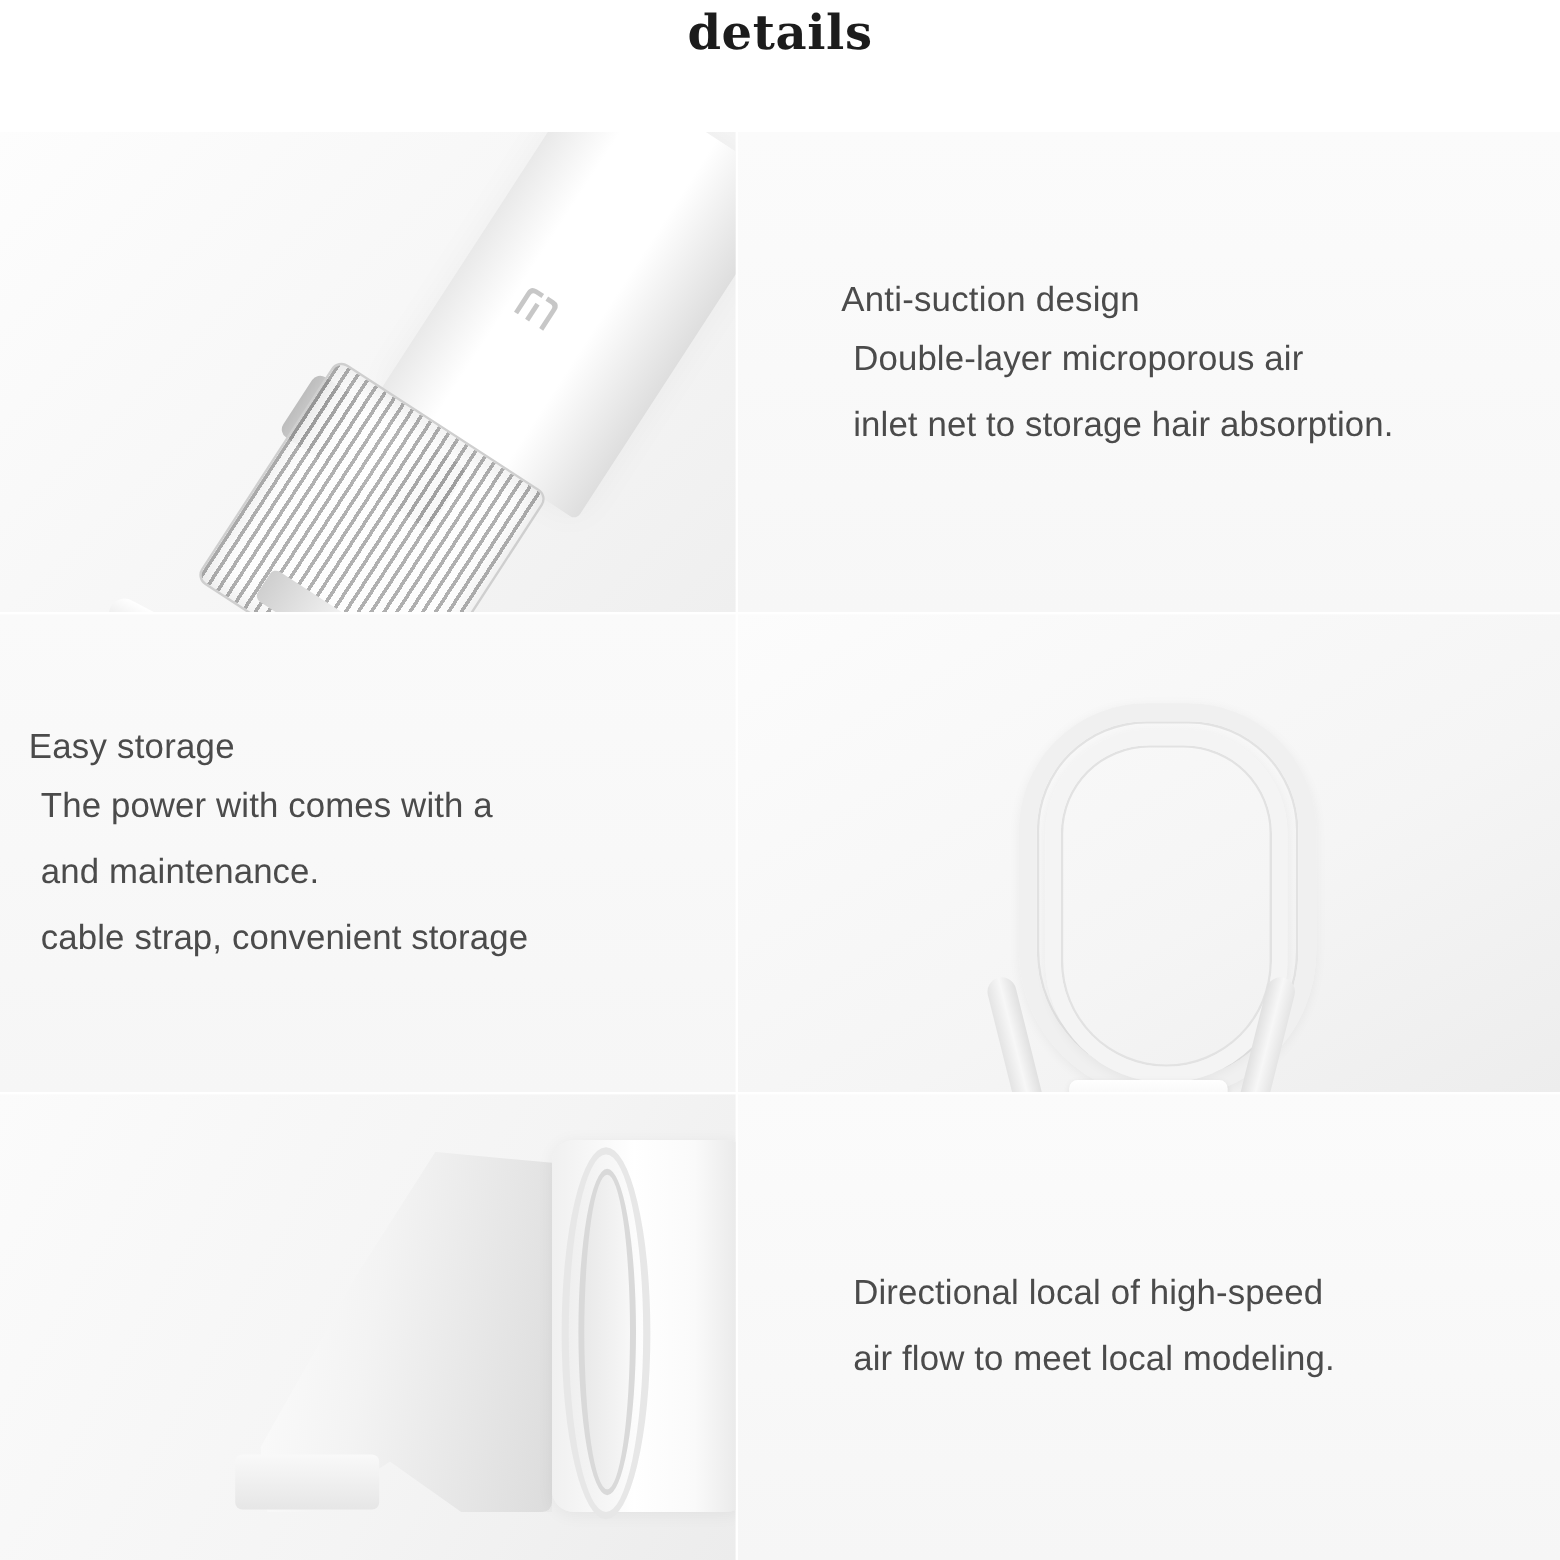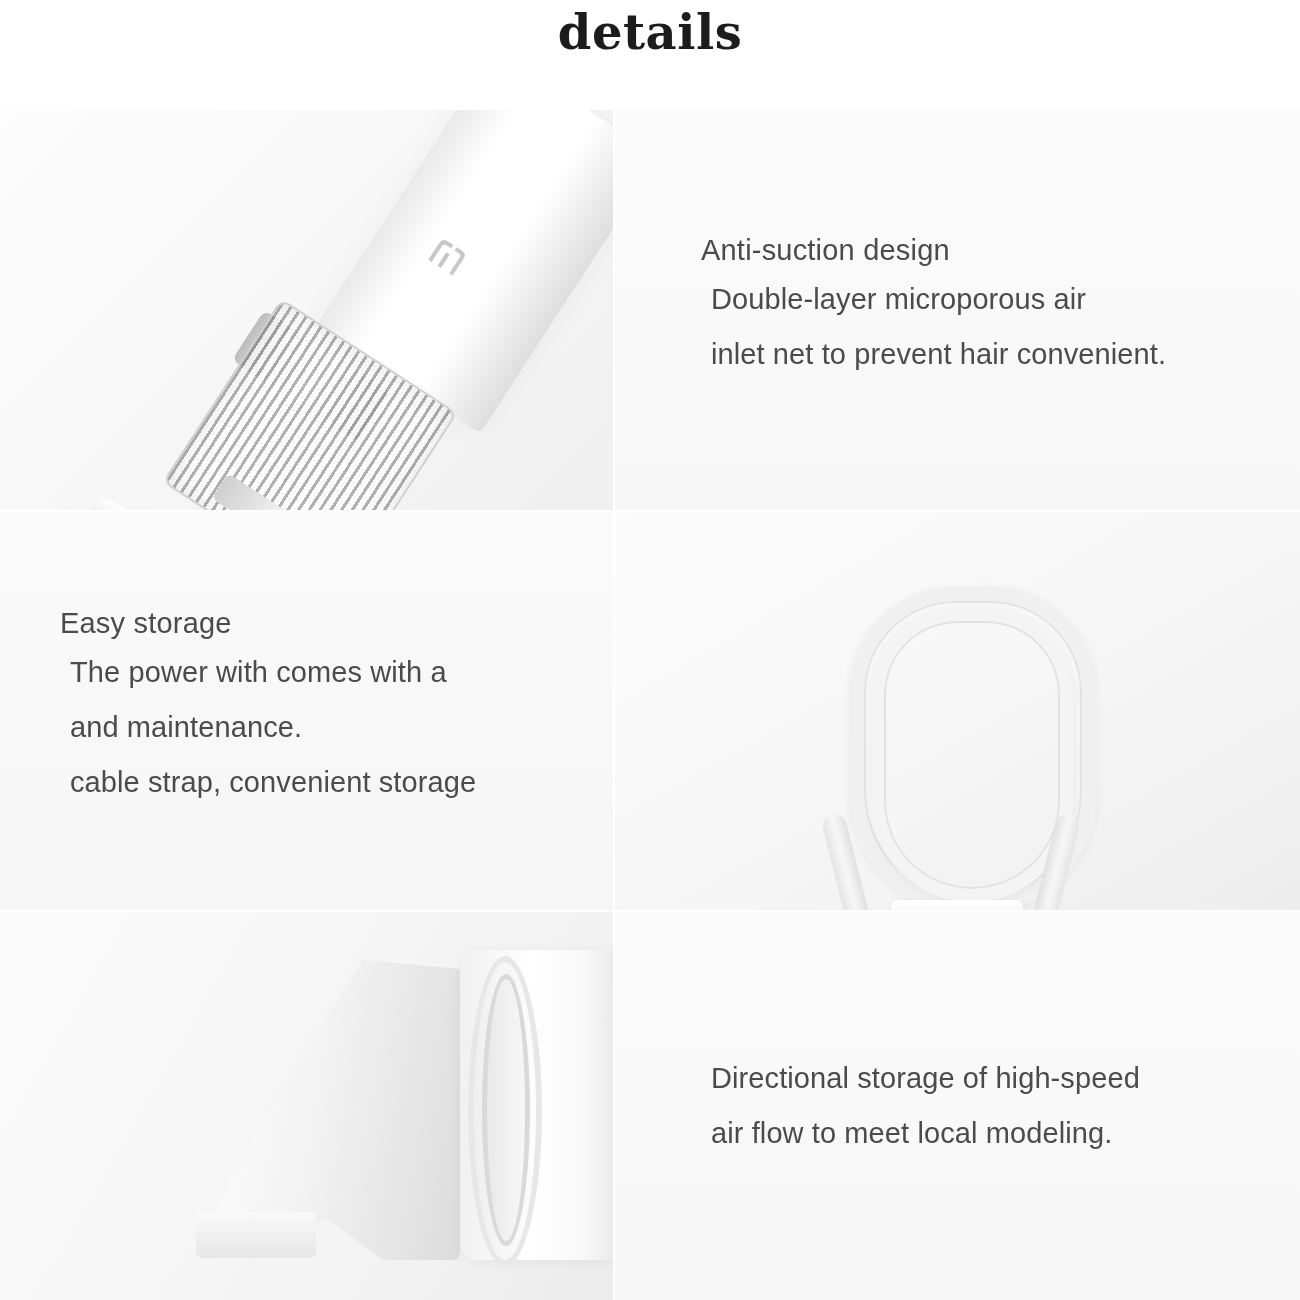--- a/index.html
+++ b/index.html
@@ -19,21 +19,21 @@
     width: 1300px;
     height: 1300px;
     background: #ffffff;
   }
   .page-title {
     position: absolute;
     top: 4px;
     left: 0;
     width: 1300px;
     text-align: center;
-    font-size: 48px;
+    font-size: 40px;
     font-weight: 700;
     color: #1c1c1c;
     letter-spacing: 0.5px;
     font-family: "DejaVu Serif", serif;
   }
   .grid {
     position: absolute;
     top: 110px;
     left: 0;
     width: 1096px;
@@ -65,21 +65,21 @@
     align-items: center;
   }
   .cell-text-1 { background: linear-gradient(180deg,#fbfbfb 0%, #f7f7f7 100%); }
   .cell-text-2 { background: linear-gradient(180deg,#fafafa 0%, #f6f6f6 100%); }
   .cell-text-3 { background: linear-gradient(180deg,#fbfbfb 0%, #f6f6f6 100%); }
 
   .text-block {
     padding-left: 86px;
     padding-right: 40px;
   }
-  .text-block.left-pad-small { padding-left: 60px; }
+  .text-block.left-pad-small { padding-left: 24px; }
   .feature-title {
     font-size: 29px;
     color: #4b4b4b;
     font-weight: 400;
     margin: 0 0 9px 0;
     letter-spacing: 0.2px;
     white-space: nowrap;
   }
   .feature-line {
     font-size: 29px;
@@ -295,21 +295,21 @@
 
       </div>
     </div>
 
     <div class="gap-v"></div>
 
     <div class="cell cell-text cell-text-1">
       <div class="text-block">
         <p class="feature-title">Anti-suction design</p>
         <p class="feature-line">Double-layer microporous air</p>
-        <p class="feature-line">inlet net to prevent hair convenient.</p>
+        <p class="feature-line">inlet net to storage hair absorption.</p>
       </div>
     </div>
 
     <div class="gap-h"></div>
     <div class="gap-h"></div>
     <div class="gap-h"></div>
 
     <div class="cell cell-text cell-text-2">
       <div class="text-block left-pad-small">
         <p class="feature-title">Easy storage</p>
@@ -343,19 +343,19 @@
         <div class="barrel"></div>
         <div class="barrel-ring"></div>
         <div class="barrel-ring inner2"></div>
       </div>
     </div>
 
     <div class="gap-v"></div>
 
     <div class="cell cell-text cell-text-3">
       <div class="text-block">
-        <p class="feature-line">Directional storage of high-speed</p>
+        <p class="feature-line">Directional local of high-speed</p>
         <p class="feature-line">air flow to meet local modeling.</p>
       </div>
     </div>
 
   </div>
 </div>
 
 </body></html>

